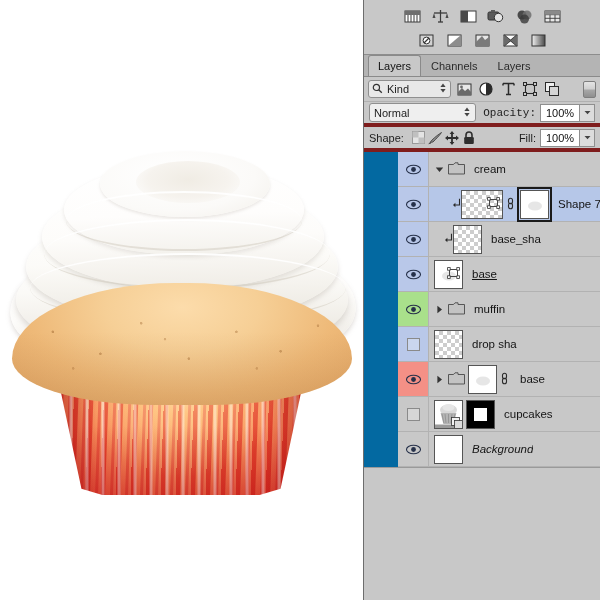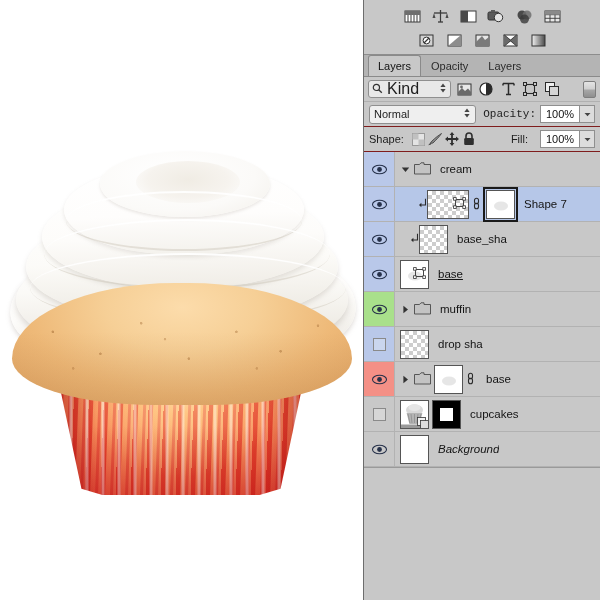--- a/index.html
+++ b/index.html
@@ -228,40 +228,40 @@
   #kind-select {
     display: flex; align-items: center;
     width: 83px; height: 18px;
     background: #e8e8e8;
     border: 1px solid #8f8f8f;
     border-radius: 3px;
     padding: 0 3px;
     gap: 4px;
   }
   #kind-select .magnifier { flex: none; }
-  #kind-label { flex: 1; font-size: 16px; color: #1d1d1d; }
+  #kind-label { flex: 1; font-size: 11px; color: #1d1d1d; }
   .stepper-arrows { flex: none; width: 8px; }
   .filter-icon {
     width: 18px; height: 18px;
     display: flex; align-items: center; justify-content: center;
   }
   #filter-toggle {
     margin-left: auto;
     width: 13px; height: 17px;
     background: linear-gradient(180deg,#e4e4e4 0%,#cfcfcf 48%,#a8a8a8 52%,#8f8f8f 100%);
     border: 1px solid #7e7e7e;
     border-radius: 2px;
   }
 
   
   #blend-row, #lock-row {
     display: flex; align-items: center;
     height: 25px; padding: 0 5px;
     background: #c8c8c8;
-    border-bottom: 1px solid #7f1d1d;
+    border-bottom: 4px solid #7f1d1d;
   }
   #blend-select {
     display: flex; align-items: center;
     width: 124px; height: 19px;
     background: #efefef;
     border: 1px solid #8f8f8f;
     border-radius: 3px;
     padding: 0 4px;
   }
   #blend-label { flex: 1; font-size: 11px; }
@@ -282,26 +282,27 @@
     border-left: none;
     display: flex; align-items: center; justify-content: center;
   }
 
   
   #lock-label { margin-right: 6px; }
   .lock-icon {
     width: 17px; height: 17px;
     display: flex; align-items: center; justify-content: center;
   }
-  #fill-label { margin-left: auto; margin-right: 12px; }
+  #fill-label { margin-left: auto; margin-right: 4px; }
 
   
   #layer-list {
     background: #0369a1;
     border-bottom: 1px solid #9a9a9a;
+    padding-left: 34px;
   }
   .layer-row {
     display: flex; align-items: center;
     height: 35px;
     border-bottom: 1px solid #b2b2b2;
     background: #c8c8c8;
   }
   .layer-row.selected { background: #b6c7e8; gap: 8px; }
   .eye-cell {
     width: 31px; height: 100%;
@@ -510,21 +511,21 @@
                 </linearGradient>
               </defs>
               <rect x="2" y="2" width="13" height="11" fill="url(#gmg)" stroke="#333"></rect>
             </svg>
         </div>
       </div>
     </div>
 
     <div id="tab-strip">
       <div class="tab active">Layers</div>
-      <div class="tab">Opacity</div>
+      <div class="tab">Channels</div>
       <div class="tab">Layers</div>
       <div id="tab-filler"></div>
     </div>
 
     <div id="filter-row">
       <div id="kind-select">
         <span class="magnifier">
           <svg width="11" height="11" viewBox="0 0 11 11">
               <circle cx="4.4" cy="4.4" r="3.1" fill="none" stroke="#333" stroke-width="1.2"></circle>
               <path d="M6.7 6.7 L9.8 9.8" stroke="#333" stroke-width="1.3"></path>

